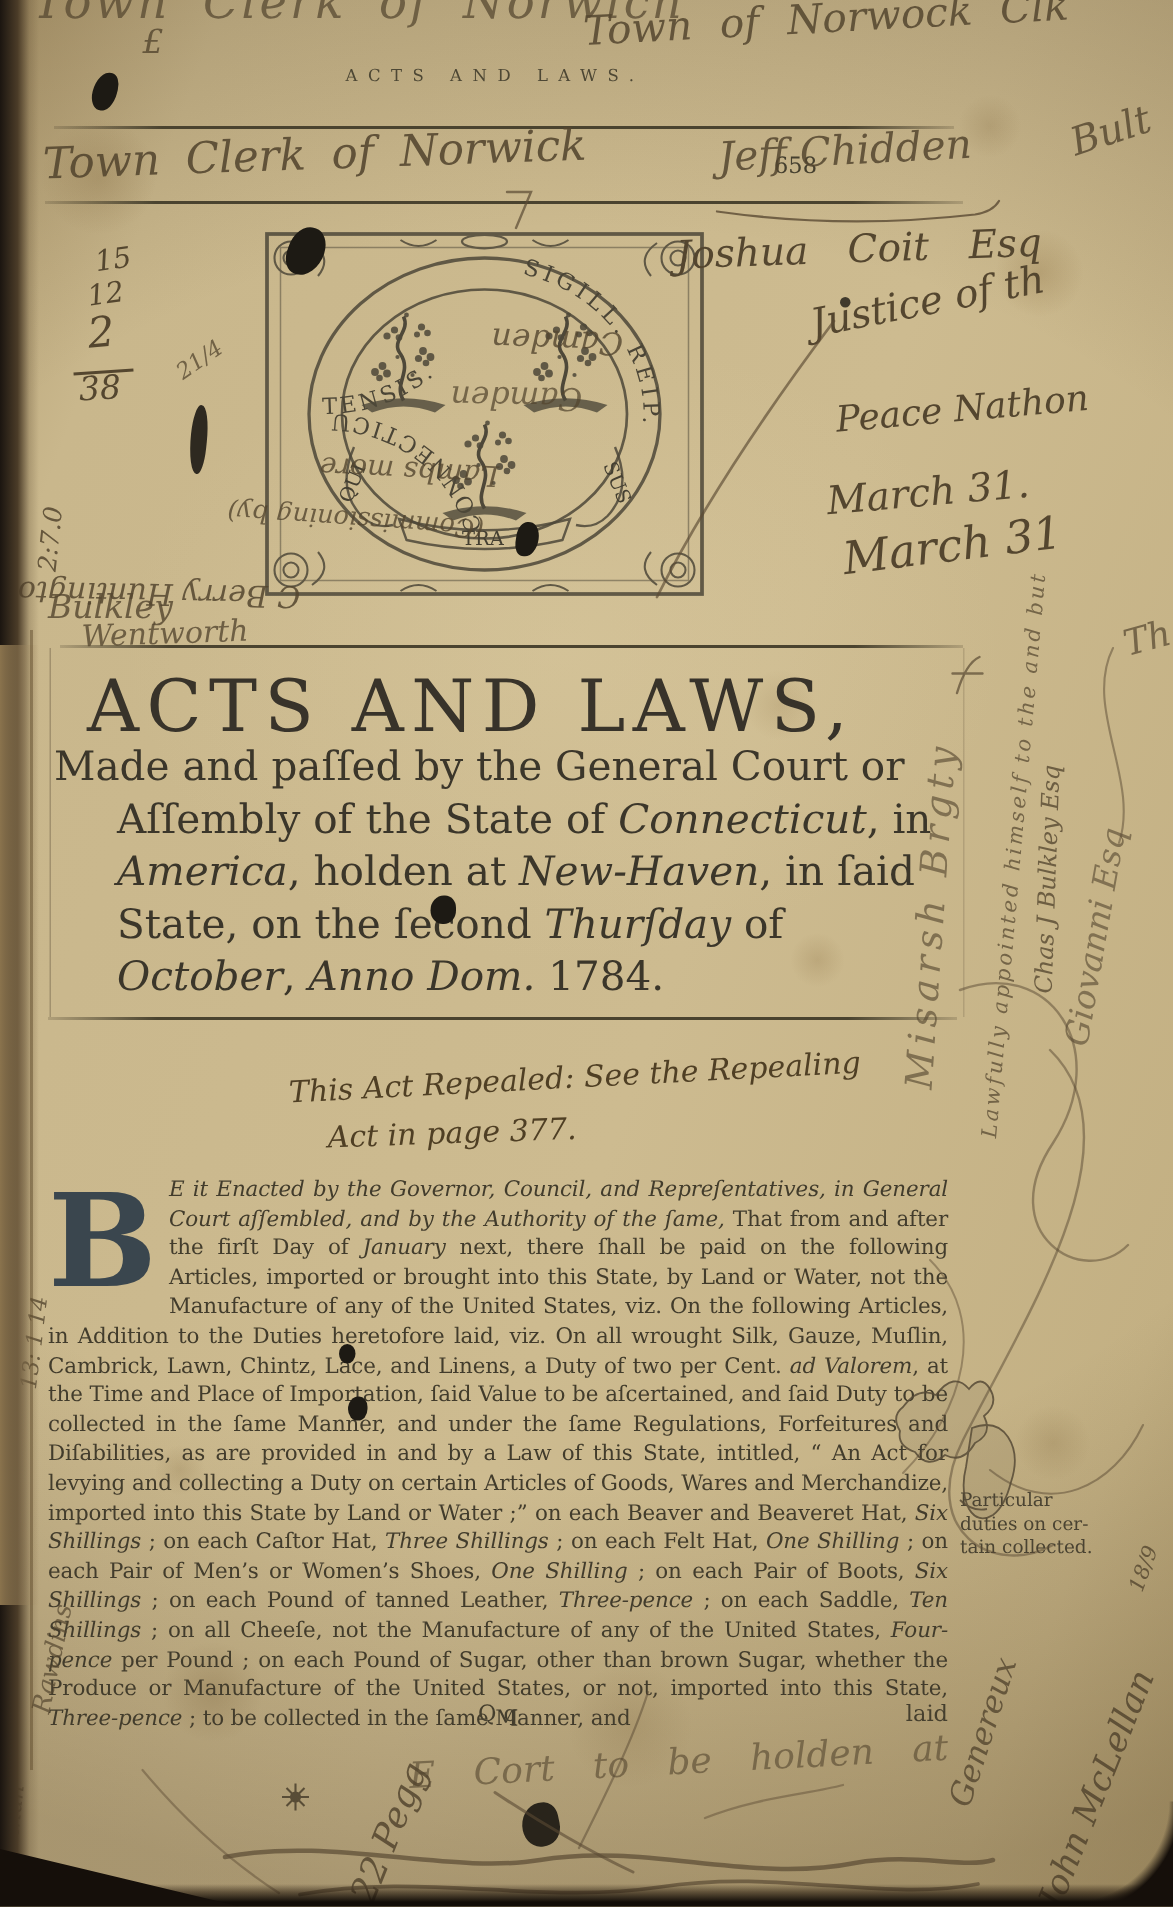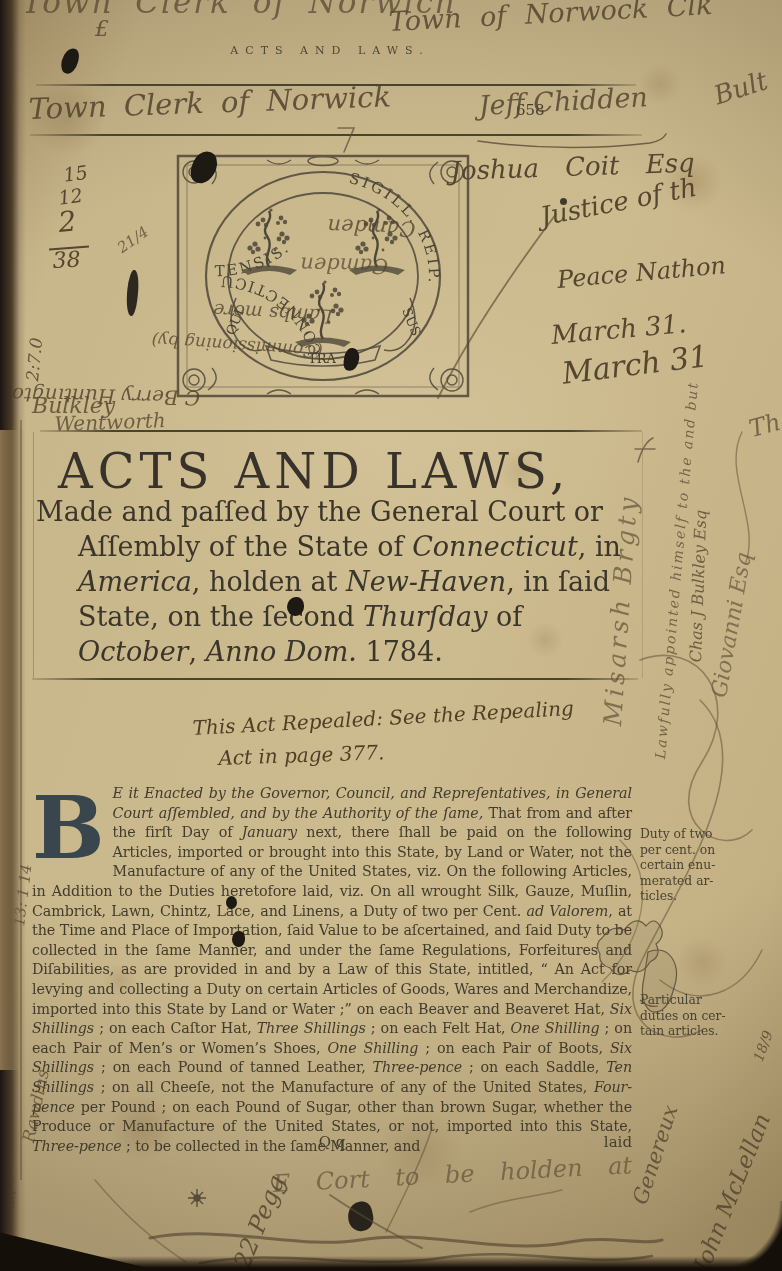--- a/index.html
+++ b/index.html
@@ -207,28 +207,23 @@
   <div class="rule" id="ruleD"></div>
 
   <div class="print" id="body-para">
     <span id="drop-cap">B</span><span><span class="it">E it Enacted by the Governor, Council, and Repreſentatives, in General Court aſſembled, and by the Authority of the ſame, </span><span>That from and after the firſt Day of </span><span class="it">January</span><span> next, there ſhall be paid on the following Articles, imported or brought into this State, by Land or Water, not the Manufacture of any of the United States, viz. On the following Articles, in Addition to the Duties heretofore laid, viz. On all wrought Silk, Gauze, Muſlin, Cambrick, Lawn, Chintz, Lace, and Linens, a Duty of two per Cent. </span><span class="it">ad Valorem</span><span>, at the Time and Place of Importation, ſaid Value to be aſcertained, and ſaid Duty to be collected in the ſame Manner, and under the ſame Regulations, Forfeitures and Diſabilities, as are provided in and by a Law of this State, intitled, “ An Act for levying and collecting a Duty on certain Articles of Goods, Wares and Merchandize, imported into this State by Land or Water ;” on each Beaver and Beaveret Hat, </span><span class="it">Six Shillings</span><span> ; on each Caſtor Hat, </span><span class="it">Three Shillings</span><span> ; on each Felt Hat, </span><span class="it">One Shilling</span><span> ; on each Pair of Men’s or Women’s Shoes, </span><span class="it">One Shilling</span><span> ; on each Pair of Boots, </span><span class="it">Six Shillings</span><span> ; on each Pound of tanned Leather, </span><span class="it">Three-pence</span><span> ; on each Saddle, </span><span class="it">Ten Shillings</span><span> ; on all Cheeſe, not the Manufacture of any of the United States, </span><span class="it">Four-pence</span><span> per Pound ; on each Pound of Sugar, other than brown Sugar, whether the Produce or Manufacture of the United States, or not, imported into this State, </span><span class="it">Three-pence</span><span> ; to be collected in the ſame Manner, and</span></span>
   </div>
   <div class="print" id="catch-row">
     <span id="catch-sig">Q q</span>
     <span id="catch-word">laid</span>
   </div>
 
-  <div class="margin-note" id="margin-note-1">Duty of two
-per cent. on
-certain enu-
-merated ar-
-ticles.</div>
   <div class="margin-note" id="margin-note-2">Particular
 duties on cer-
-tain articles.</div>
+tain collected.</div>
 
   <div class="hw" id="hw-top-left">Town Clerk of Norwich</div>
   <div class="hw" id="hw-top-right">Town of Norwock Clk</div>
   <div class="hw" id="hw-pound">£</div>
   <div class="hw" id="hw-row2-left">Town Clerk of Norwick</div>
   <div class="hw" id="hw-row2-right">Jeff Chidden</div>
   <div class="hw" id="hw-bult">Bult</div>
   <div class="hw" id="hw-n15">15</div>
   <div class="hw" id="hw-n12">12</div>
   <div class="hw" id="hw-n2">2</div>

